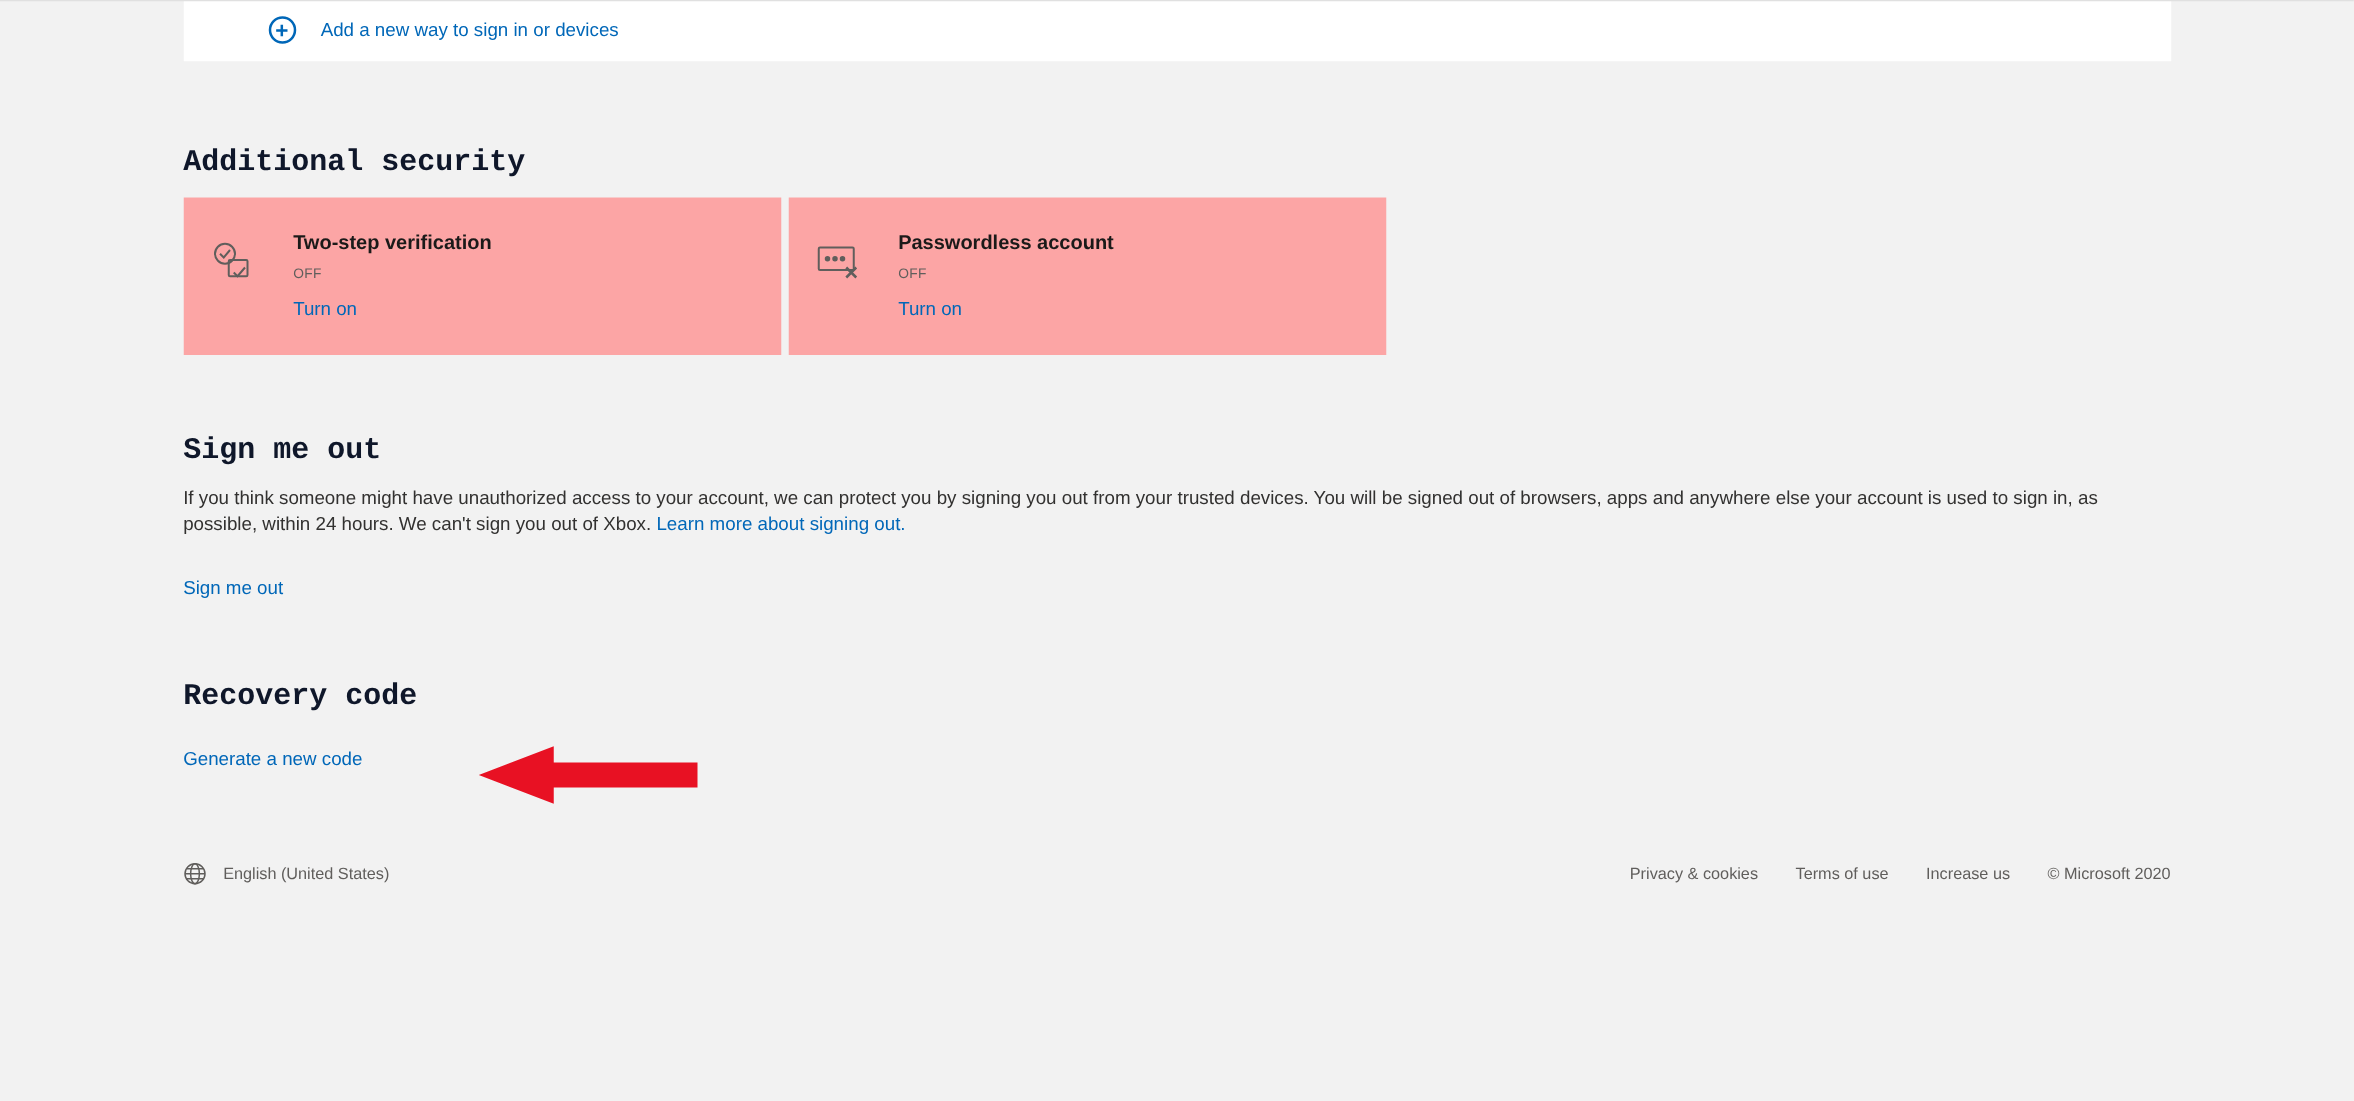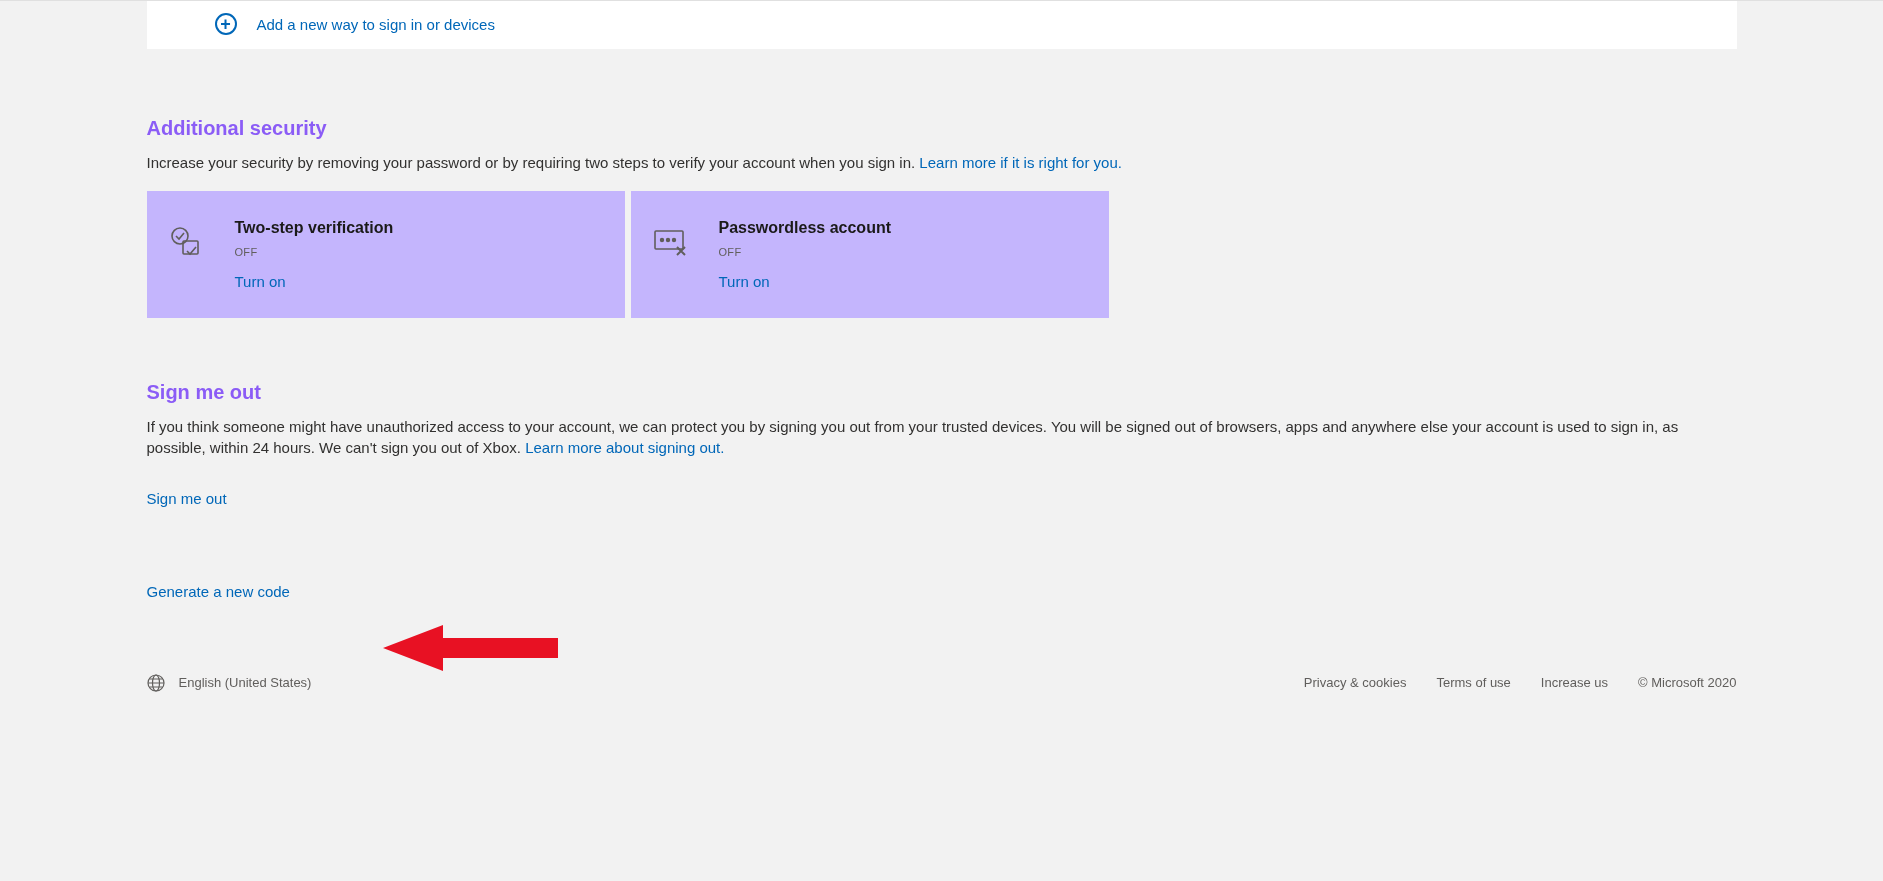--- a/index.html
+++ b/index.html
@@ -37,37 +37,38 @@
     font-size: 18px;
     font-weight: 600;
     line-height: 1;
   }
   .link {
     color: #0067b8;
     text-decoration: none;
     cursor: pointer;
   }
   h2 {
-    font-size: 20px;
+    font-size: 24px;
     font-weight: 600;
-    color: #8b5cf6;
+    color: #0f172a;
     margin-bottom: 10px;
+    font-family: Liberation Mono, monospace;
   }
   .section { margin-bottom: 60px; }
   .section p.desc {
     font-size: 15px;
     color: #323130;
     margin-bottom: 18px;
   }
   .cards {
     display: flex;
     gap: 6px;
   }
   .card {
-    background: #c4b5fd;
+    background: #fca5a5;
     width: 478px;
     padding: 26px 20px 26px 22px;
     display: flex;
     align-items: flex-start;
     gap: 32px;
   }
   .card-icon {
     width: 34px; height: 34px;
     color: #605e5c;
     flex-shrink: 0;
@@ -132,23 +133,20 @@
 
   <div class="add-card">
     <div class="add-row">
       <span class="plus-icon">+</span>
       <a class="link">Add a new way to sign in or devices</a>
     </div>
   </div>
 
   <div class="section">
     <h2>Additional security</h2>
-    <p class="desc">
-      <span>Increase your security by removing your password or by requiring two steps to verify your account when you sign in. </span><a class="link">Learn more if it is right for you.</a>
-    </p>
     <div class="cards">
       <div class="card">
         <span class="card-icon">
           <svg viewBox="0 0 34 34" fill="none" stroke="currentColor" stroke-width="1.6">
             <circle cx="11" cy="13" r="8"></circle>
             <path d="M7 13 l3 3 l5 -6"></path>
             <rect x="14" y="18" width="15" height="13" rx="1"></rect>
             <path d="M18 28 l3 3 l6 -7"></path>
           </svg>
         </span>
@@ -179,20 +177,21 @@
 
   <div class="section">
     <h2>Sign me out</h2>
     <p class="desc">
       <span>If you think someone might have unauthorized access to your account, we can protect you by signing you out from your trusted devices. You will be signed out of browsers, apps and anywhere else your account is used to sign in, as possible, within 24 hours. We can't sign you out of Xbox. </span><a class="link">Learn more about signing out.</a>
     </p>
     <a class="link action-link">Sign me out</a>
   </div>
 
   <div class="section section-rec">
+    <h2>Recovery code</h2>
     <a class="link action-link">Generate a new code</a>
     <div class="arrow" style="left:236px; top:54px;">
       <svg width="180" height="50" viewBox="0 0 180 50">
         <polygon points="0,25 60,2 60,15 175,15 175,35 60,35 60,48" fill="#e81123"></polygon>
       </svg>
     </div>
   </div>
 
   <footer>
     <div class="footer-row">

